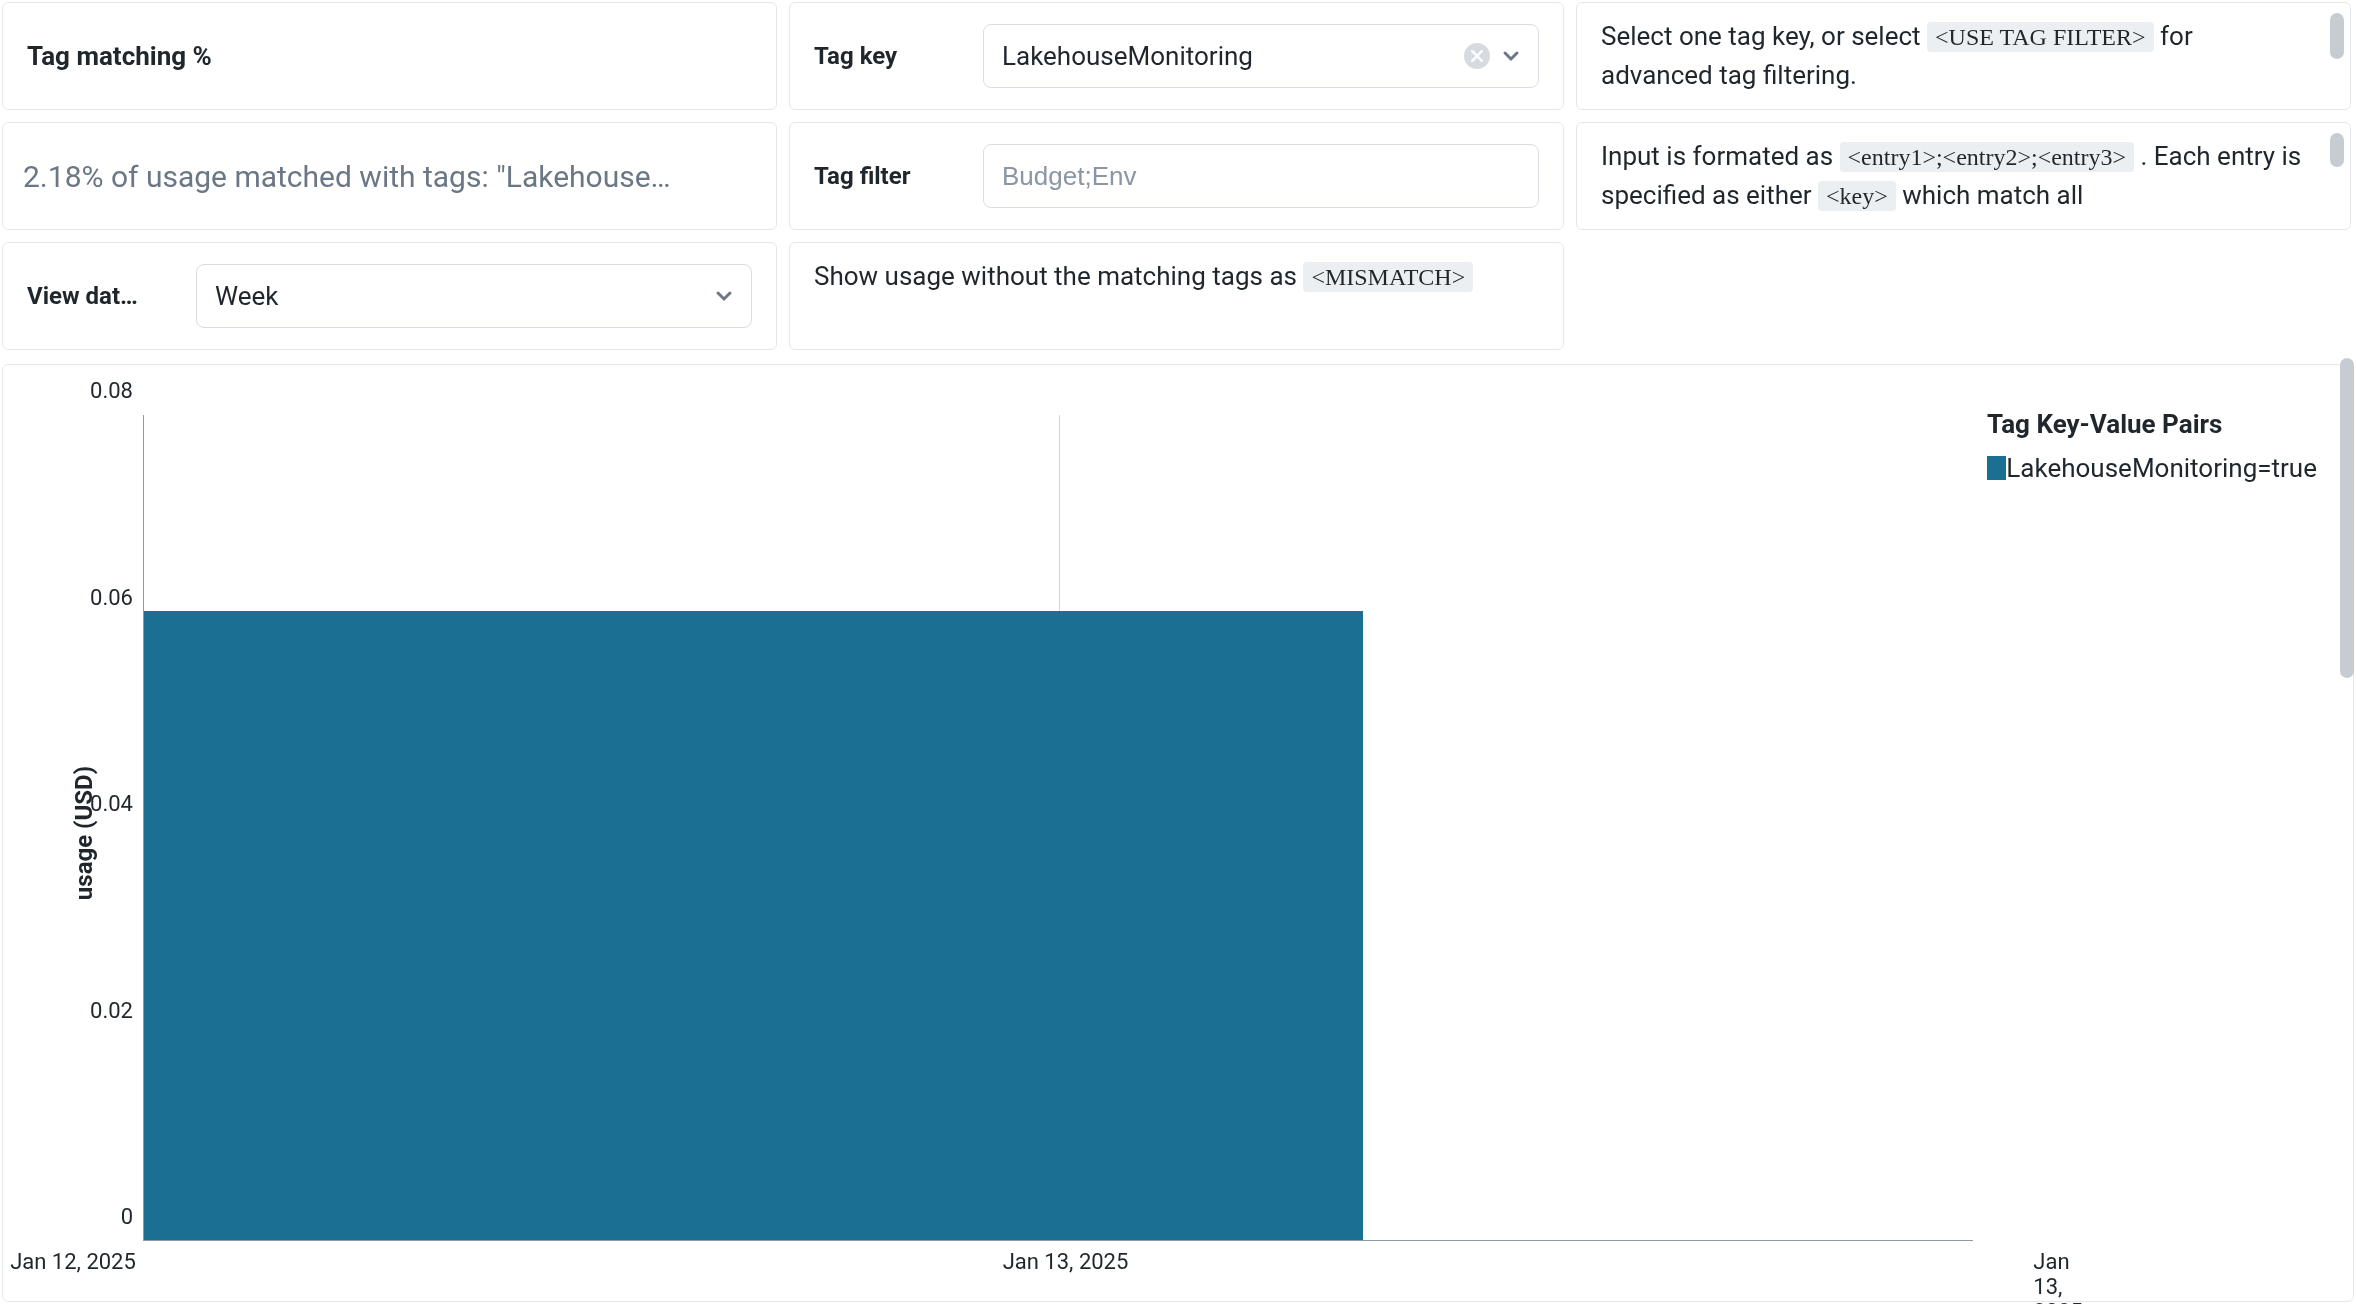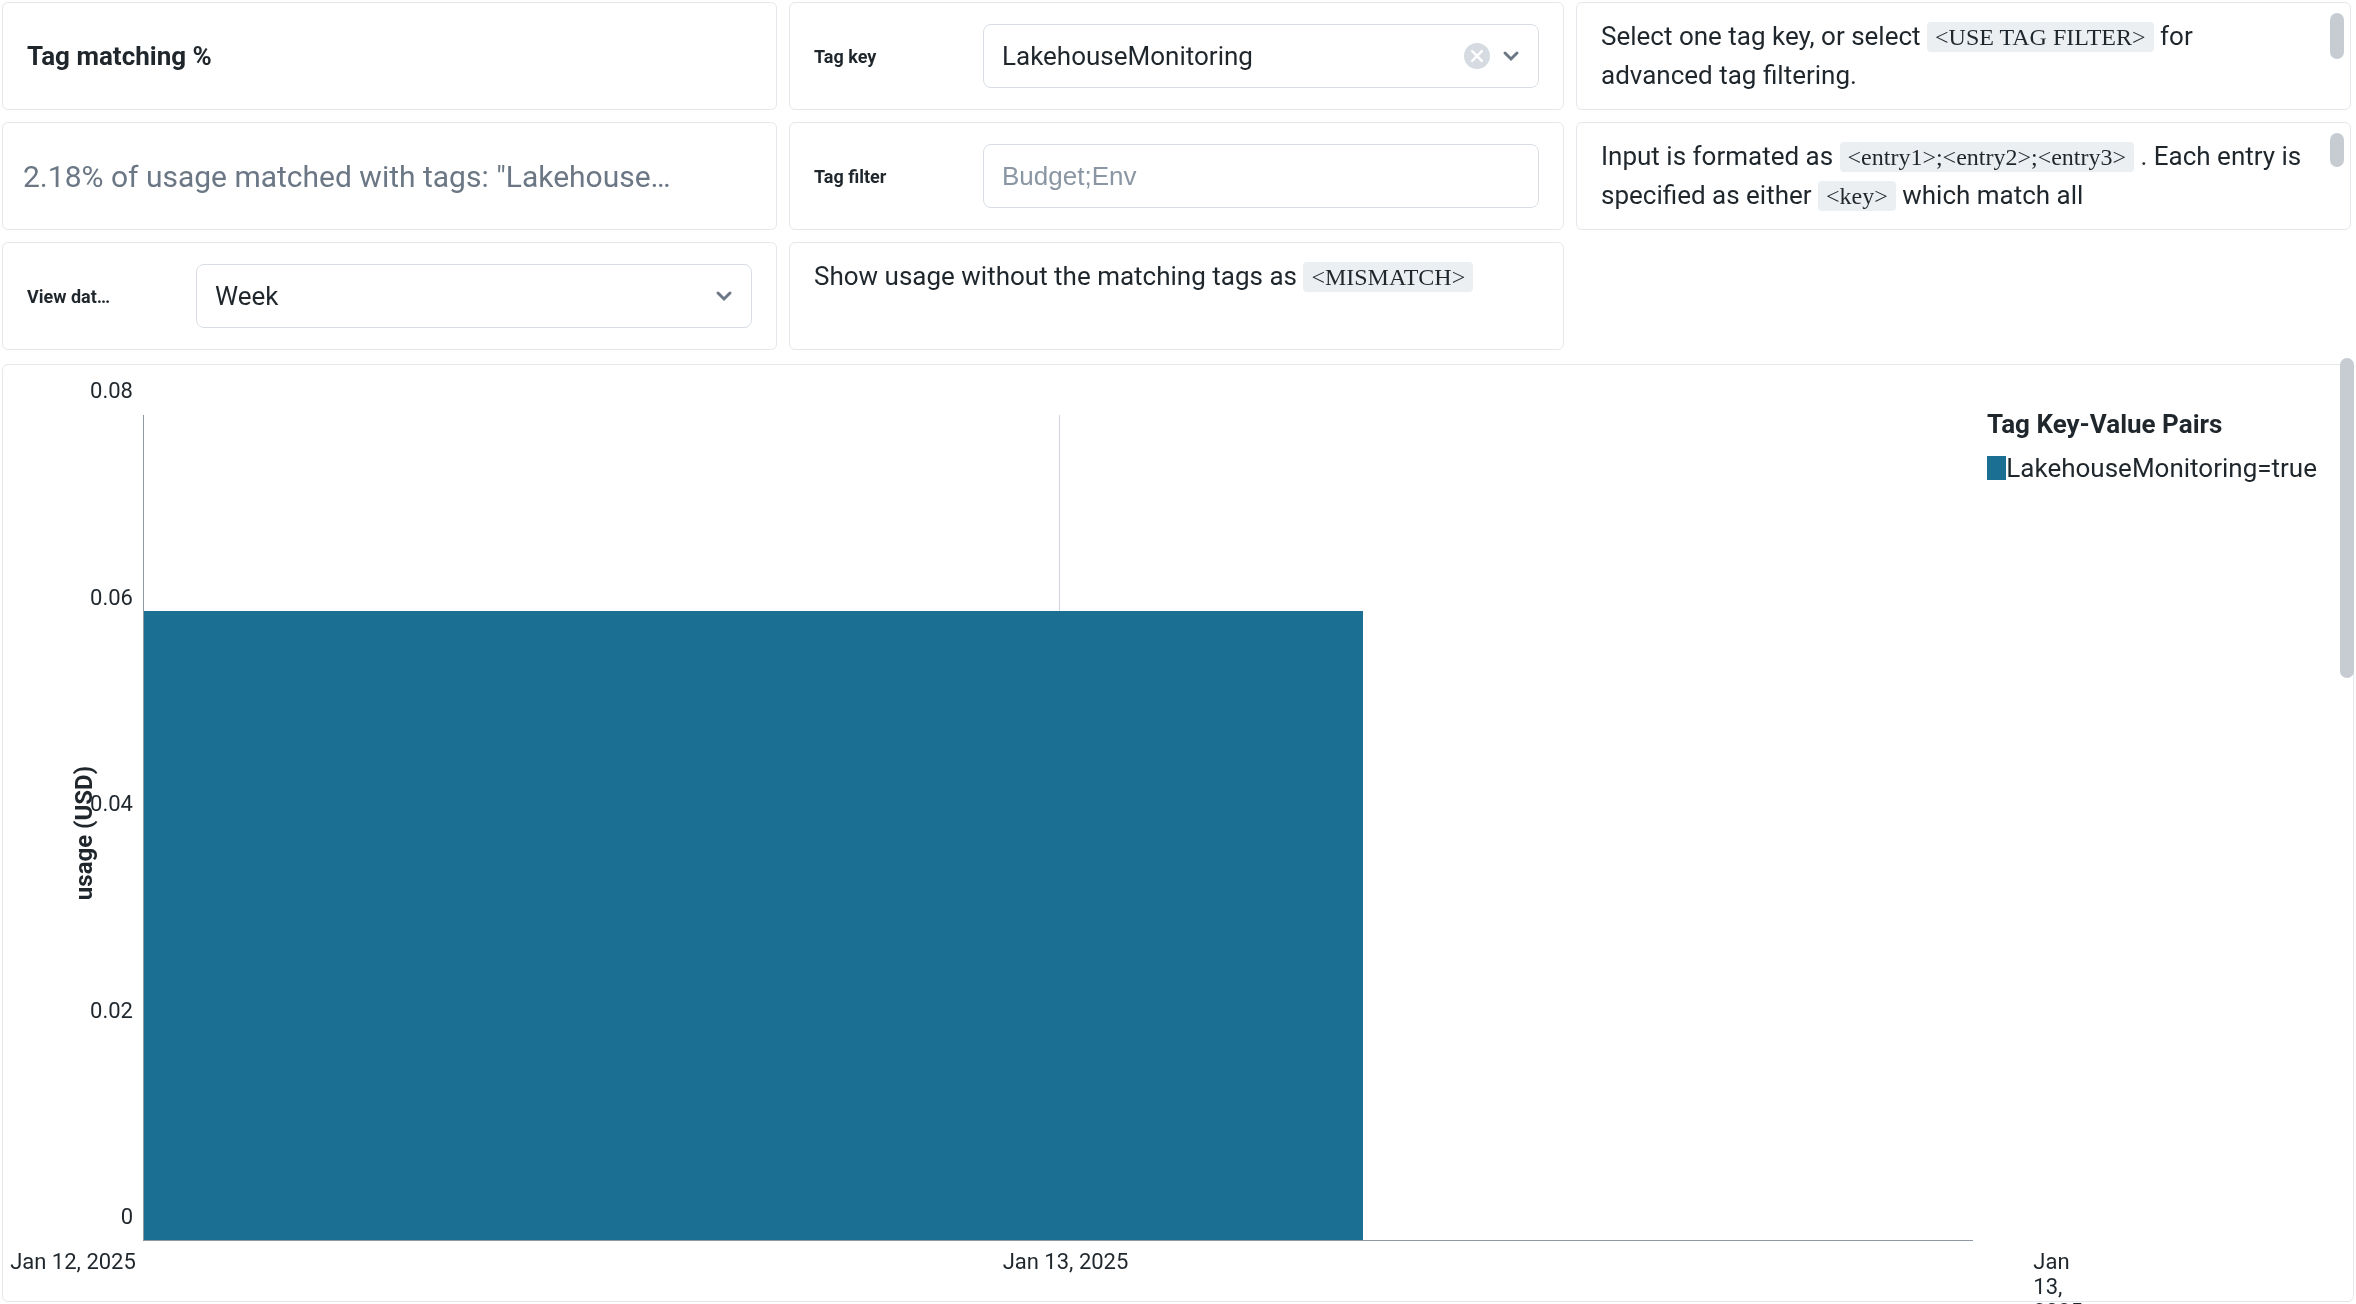--- a/index.html
+++ b/index.html
@@ -39,21 +39,21 @@
     white-space: nowrap;
     text-overflow: ellipsis;
     overflow: hidden;
     display: block;
     line-height: 108px;
     padding: 0 20px;
   }
   .panel-kv { display: flex; align-items: center; gap: 24px; padding: 0 24px; }
   .kv-label {
     font-weight: 700;
-    font-size: 18px;
+    font-size: 24px;
     width: 145px;
     flex: 0 0 145px;
     white-space: nowrap;
     overflow: hidden;
     text-overflow: ellipsis;
   }
   .kv-input {
     flex: 1 1 auto;
     border: 1px solid #d7dde3;
     border-radius: 8px;

